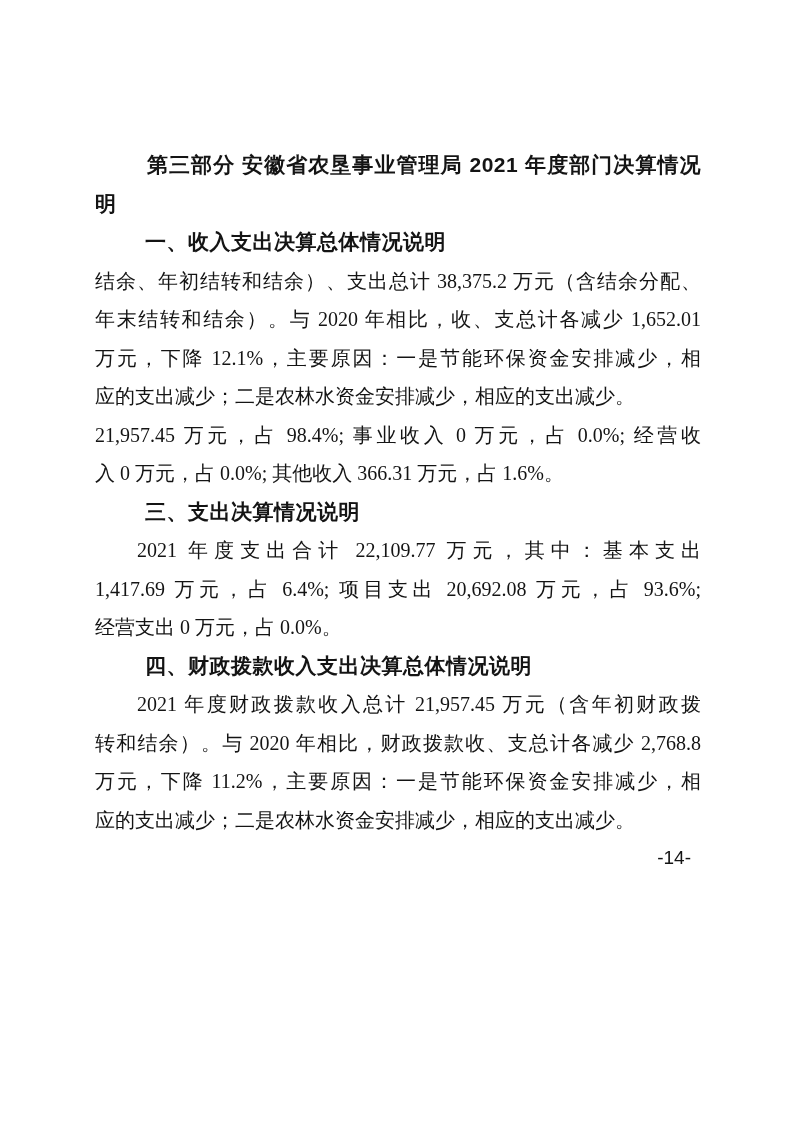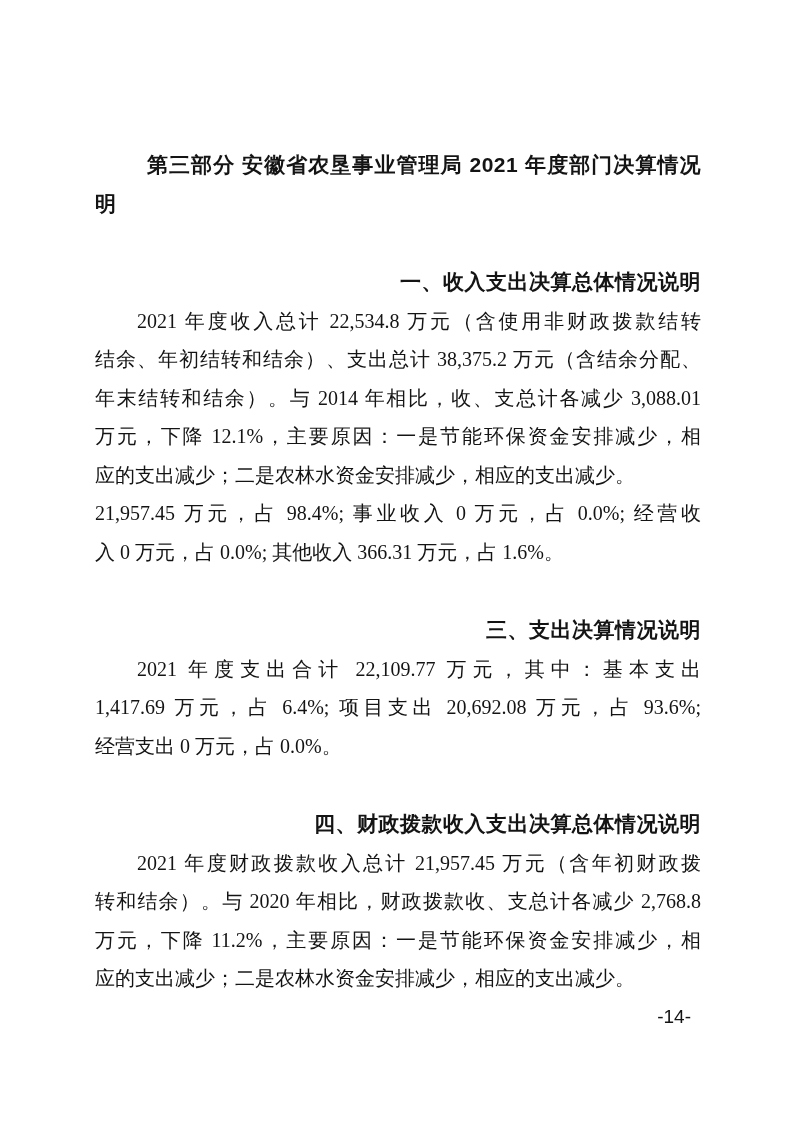--- a/index.html
+++ b/index.html
@@ -41,23 +41,22 @@
   .title-line.title-tail {
     text-align: left;
     text-align-last: left;
   }
   
   .heading {
     font-family: "Liberation Sans", "DejaVu Sans", sans-serif;
     font-weight: 700;
     font-size: 21px;
     padding-left: 50px;
-    text-align: right;
+    text-align: left;
     letter-spacing: 0.5px;
-    margin-top: 40px;
   }
   
   .p-line {
     font-family: "Liberation Serif", "DejaVu Serif", serif;
     font-size: 20px;
     text-align: justify;
     text-align-last: justify;
     text-justify: inter-character;
   }
   .p-line.first { padding-left: 42px; }
@@ -76,23 +75,22 @@
 </head>
 <body>
 
 <div class="page">
   <div class="content">
 
     <div class="line title-line title-indent">第三部分 安徽省农垦事业管理局 2021 年度部门决算情况说</div>
     <div class="line title-line title-tail">明</div>
 
     <div class="line heading">一、收入支出决算总体情况说明</div>
-    <div class="line p-line first">2021 年度收入总计 22,534.8 万元（含使用非财政拨款结转</div>
     <div class="line p-line">结余、年初结转和结余）、支出总计 38,375.2 万元（含结余分配、</div>
-    <div class="line p-line">年末结转和结余）。与 2014 年相比，收、支总计各减少 3,088.01</div>
+    <div class="line p-line">年末结转和结余）。与 2020 年相比，收、支总计各减少 1,652.01</div>
     <div class="line p-line">万元，下降 12.1%，主要原因：一是节能环保资金安排减少，相</div>
     <div class="line p-line last">应的支出减少；二是农林水资金安排减少，相应的支出减少。</div>
 
     <div class="line p-line">21,957.45 万元，占 98.4%; 事业收入 0 万元，占 0.0%; 经营收</div>
     <div class="line p-line last">入 0 万元，占 0.0%; 其他收入 366.31 万元，占 1.6%。</div>
 
     <div class="line heading">三、支出决算情况说明</div>
     <div class="line p-line first">2021 年度支出合计 22,109.77 万元，其中：基本支出</div>
     <div class="line p-line">1,417.69 万元，占 6.4%; 项目支出 20,692.08 万元，占 93.6%;</div>
     <div class="line p-line last">经营支出 0 万元，占 0.0%。</div>

